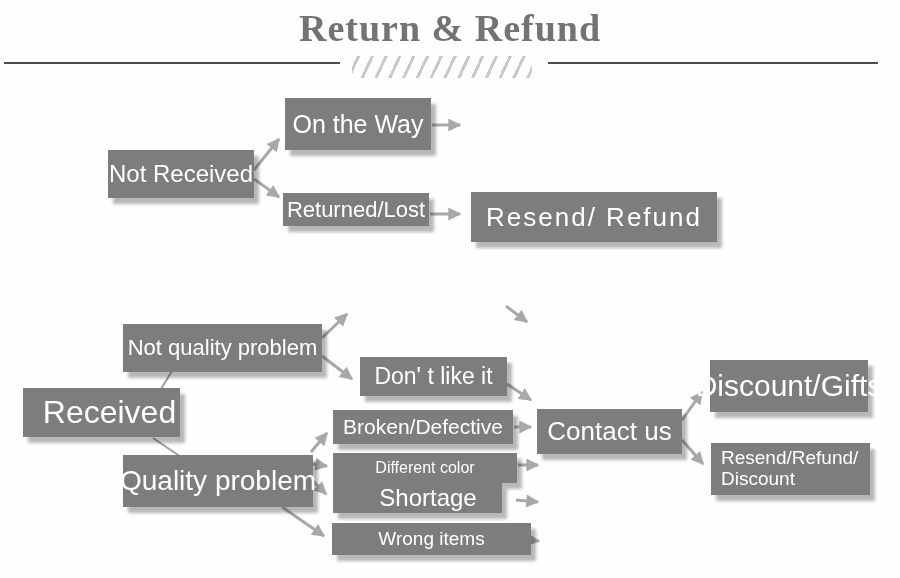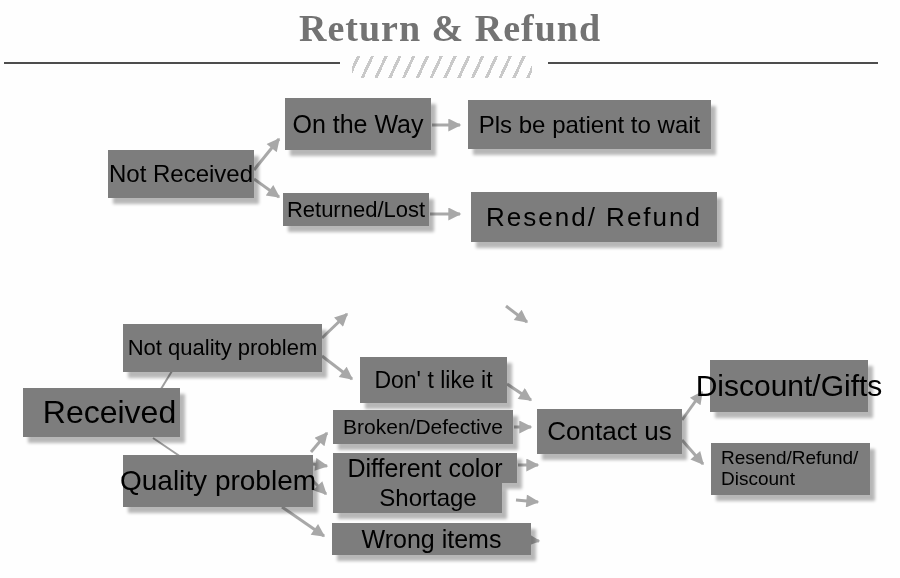--- a/index.html
+++ b/index.html
@@ -14,38 +14,38 @@
   }
   .rule{position:absolute;top:62px;height:2px;background:#4d4d4d;}
   .rule-left{left:4px;width:336px;}
   .rule-right{left:548px;width:330px;}
   .hatch{
     position:absolute;left:352px;top:56px;width:180px;height:22px;
     background:repeating-linear-gradient(115deg,transparent 0 4.5px,#c9c9c9 4.5px 7.5px,transparent 7.5px 12.5px);
   }
   svg.wires{position:absolute;left:0;top:0;z-index:1;}
   .node{
-    position:absolute;z-index:2;background:#7d7d7d;color:#000000;
+    position:absolute;z-index:2;background:#7d7d7d;color:#ffffff;
     display:flex;align-items:center;justify-content:center;white-space:nowrap;
     box-shadow:5px 6px 3px rgba(0,0,0,0.28);line-height:1.08;
   }
   .n-not-received   {left:108px;top:150px;width:146px;height:48px;font-size:24px;}
   .n-on-the-way     {left:285px;top:98px; width:146px;height:52px;font-size:25px;}
   .n-pls-patient    {left:468px;top:100px;width:243px;height:49px;font-size:24px;}
   .n-returned-lost  {left:283px;top:193px;width:146px;height:33px;font-size:22px;}
   .n-resend-refund  {left:471px;top:192px;width:246px;height:50px;font-size:26px;letter-spacing:2px;}
   .n-received       {left:23px; top:388px;width:141px;height:49px;font-size:32px;padding-left:16px;}
   .n-not-quality    {left:123px;top:324px;width:199px;height:48px;font-size:22px;}
   .n-quality        {left:123px;top:455px;width:190px;height:52px;font-size:28px;}
   .n-long-delivery  {left:358px;top:283px;width:147px;height:46px;font-size:24px;justify-content:flex-start;}
-  .n-dont-like      {left:360px;top:357px;width:147px;height:46px;font-size:23px;}
+  .n-dont-like      {left:360px;top:357px;width:147px;height:39px;font-size:23px;}
   .n-broken         {left:333px;top:410px;width:180px;height:34px;font-size:21px;}
-  .n-different      {left:333px;top:453px;width:184px;height:30px;font-size:25px;}
+  .n-different      {left:333px;top:453px;width:184px;height:30px;font-size:16px;}
   .n-shortage       {left:333px;top:483px;width:148px;height:30px;font-size:24px;padding-left:21px;}
-  .n-wrong          {left:332px;top:523px;width:199px;height:32px;font-size:25px;}
+  .n-wrong          {left:332px;top:523px;width:199px;height:32px;font-size:19px;}
   .n-contact        {left:537px;top:409px;width:145px;height:45px;font-size:26px;}
   .n-discount-gifts {left:710px;top:360px;width:158px;height:52px;font-size:30px;}
   .n-resend-discount{left:711px;top:443px;width:159px;height:52px;font-size:19px;
                      justify-content:flex-start;padding-left:10px;width:149px;
                      white-space:pre-line;text-align:left;}
 </style>
 </head>
 <body>
 
 <div class="canvas">
@@ -82,21 +82,20 @@
       <line x1="682" y1="440" x2="703" y2="464" marker-end="url(#ah)"></line>
     </g>
     <g stroke="#9e9e9e" stroke-width="2" fill="none">
       <line x1="161" y1="389" x2="172" y2="371"></line>
       <line x1="153" y1="438" x2="184" y2="459"></line>
     </g>
   </svg>
 
   <div class="node n-not-received">Not Received</div>
   <div class="node n-on-the-way">On the Way</div>
-  <div class="node n-pls-patient">Pls be patient to wait</div>
   <div class="node n-returned-lost">Returned/Lost</div>
   <div class="node n-resend-refund">Resend/ Refund</div>
   <div class="node n-received">Received</div>
   <div class="node n-not-quality">Not quality problem</div>
   <div class="node n-quality">Quality problem</div>
   <div class="node n-dont-like">Don' t like it</div>
   <div class="node n-broken">Broken/Defective</div>
   <div class="node n-different">Different color</div>
   <div class="node n-shortage">Shortage</div>
   <div class="node n-wrong">Wrong items</div>

